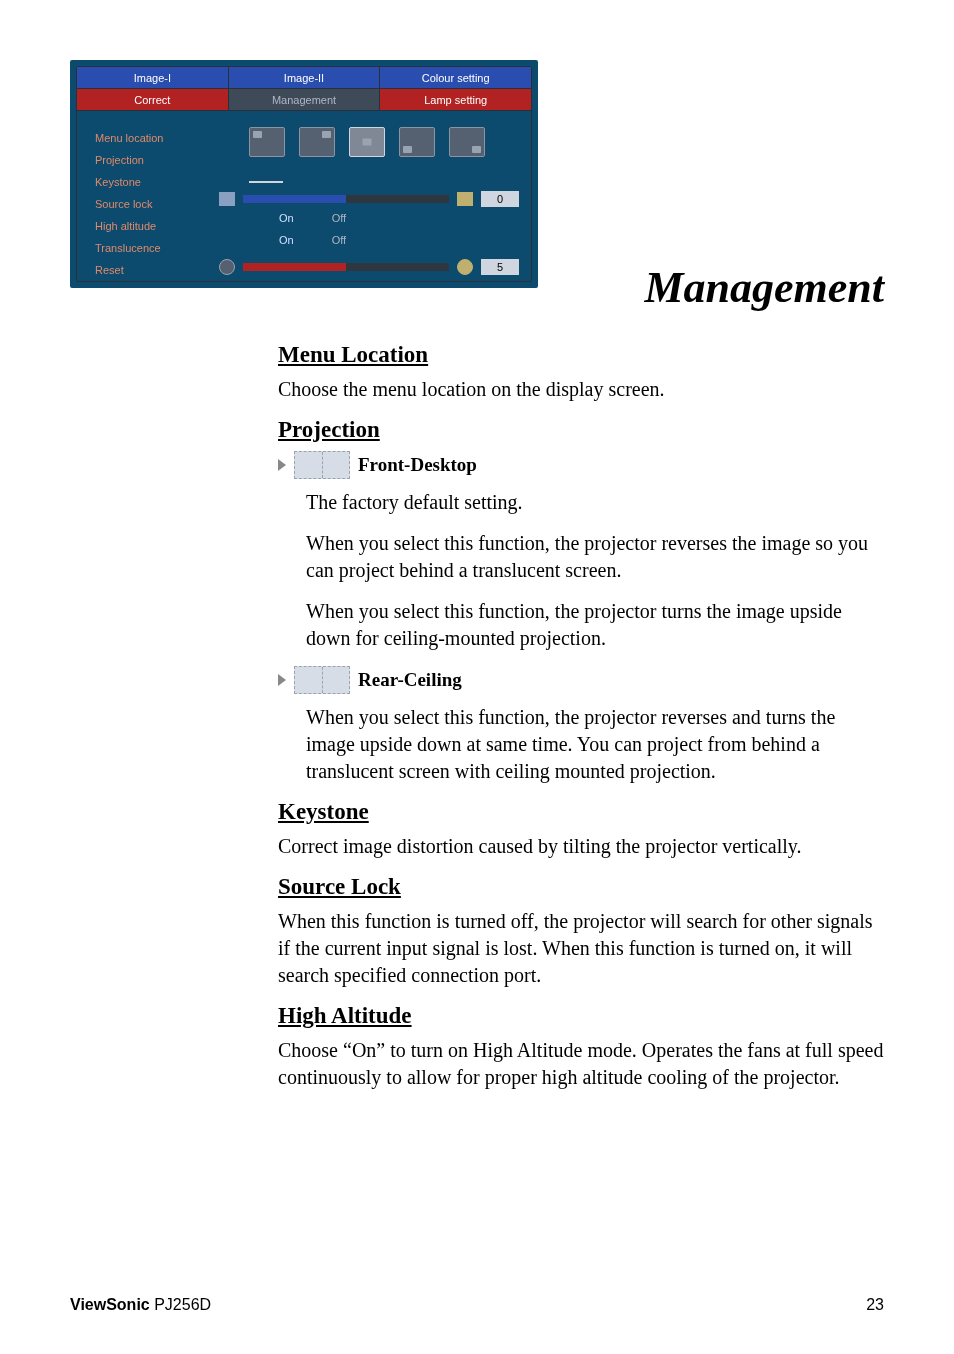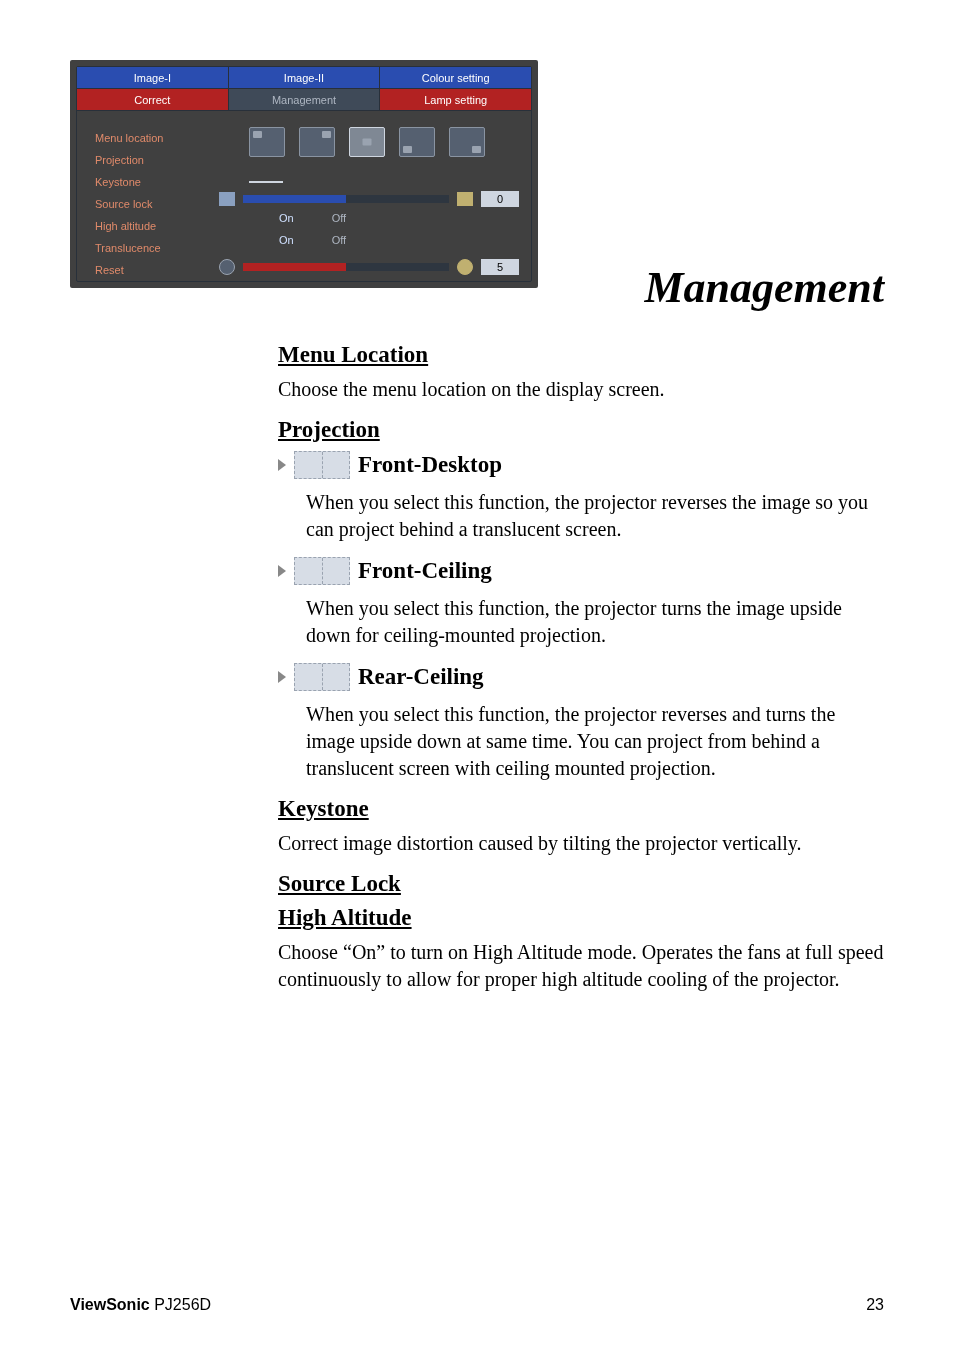--- a/index.html
+++ b/index.html
@@ -1,18 +1,18 @@
 <!DOCTYPE html>
 <html><head>
 <meta charset="utf-8">
 <style>
   html,body{margin:0;padding:0;font-family:"Palatino Linotype","Book Antiqua",Palatino,serif;color:#000;background:#fff}
   .page{width:954px;height:1354px;position:relative;box-sizing:border-box;padding:60px 70px 0 70px}
   
-  .osd{width:468px;height:228px;background:#404040;position:relative;border-radius:2px}
+  .osd{width:468px;height:228px;background:#0c4a6e;position:relative;border-radius:2px}
   .osd-inner{position:absolute;inset:6px;border:1px solid #28303a;border-radius:2px}
   .tabrow{display:flex;height:22px}
   .tab{flex:1;text-align:center;font-family:Arial,Helvetica,sans-serif;font-size:11px;line-height:22px;color:#fff;border-right:1px solid #28303a;border-bottom:1px solid #28303a;background:#3f4a58}
   .tab:last-child{border-right:none}
   .tab.blue{background:#2a4db0}
   .tab.red{background:#b22222}
   .tab.dim{color:#aeb6c2}
   .osd-body{position:absolute;left:0;right:0;top:44px;bottom:0;padding:16px 12px 8px 18px;display:flex}
   .osd-labels{width:124px;font-family:Arial,Helvetica,sans-serif;font-size:11px;color:#e08a6a;line-height:22px}
   .osd-labels div{height:22px}
@@ -50,21 +50,21 @@
   
   .content{position:absolute;left:278px;right:70px;top:342px}
   h2.sect{font-size:23px;font-weight:bold;text-decoration:underline;margin:0 0 8px 0}
   p.body{font-size:20px;margin:8px 0 14px 0;line-height:1.35}
   p.body.indent{margin-left:28px}
   .bullet-line{display:flex;align-items:center;gap:8px;margin:6px 0 10px 0}
   .tri{width:0;height:0;border-top:6px solid transparent;border-bottom:6px solid transparent;border-left:8px solid #888}
   .pic{width:54px;height:26px;background:#d7dde6;border:1px dashed #9aa3b0;position:relative;display:flex}
   .pic .half{flex:1;position:relative}
   .pic .half+.half{border-left:1px dashed #9aa3b0}
-  .blabel{font-weight:bold;font-size:23px}
+  .blabel{font-weight:bold;font-size:19px}
   .footer{position:absolute;left:70px;right:70px;bottom:40px;font-family:Liberation Sans, sans-serif;font-size:16px;display:flex;justify-content:space-between}
   .footer .brand{font-weight:bold}
 </style>
 </head>
 <body>
 
 <div class="page">
 
   <div class="osd">
     <div class="osd-inner">
@@ -150,47 +150,41 @@
     <h2 class="sect">Projection</h2>
 
     <div class="bullet-line">
       <span class="tri"></span>
       <span class="pic">
           <span class="half"></span>
           <span class="half"></span>
         </span>
       <span class="blabel">Front-Desktop</span>
     </div>
+    <p class="body indent">The factory default setting.</p>
 
     <p class="body indent">When you select this function, the projector reverses the image so you can project behind a translucent screen.</p>
 
-    <div class="bullet-line">
-      <span class="tri"></span>
-      <span class="pic">
-          <span class="half"></span>
-          <span class="half"></span>
-        </span>
-      <span class="blabel">Front-Ceiling</span>
-    </div>
     <p class="body indent">When you select this function, the projector turns the image upside down for ceiling-mounted projection.</p>
 
     <div class="bullet-line">
       <span class="tri"></span>
       <span class="pic">
           <span class="half"></span>
           <span class="half"></span>
         </span>
       <span class="blabel">Rear-Ceiling</span>
     </div>
     <p class="body indent">When you select this function, the projector reverses and turns the image upside down at same time. You can project from behind a translucent screen with ceiling mounted projection.</p>
 
     <h2 class="sect">Keystone</h2>
     <p class="body">Correct image distortion caused by tilting the projector vertically.</p>
 
     <h2 class="sect">Source Lock</h2>
+    <p class="body">When this function is turned off, the projector will search for other signals if the current input signal is lost. When this function is turned on, it will search specified connection port.</p>
 
     <h2 class="sect">High Altitude</h2>
     <p class="body">Choose “On” to turn on High Altitude mode. Operates the fans at full speed continuously to allow for proper high altitude cooling of the projector.</p>
   </div>
 
   <div class="footer">
     <span><span class="brand">ViewSonic</span><span> PJ256D</span></span>
     <span>23</span>
   </div>
 

